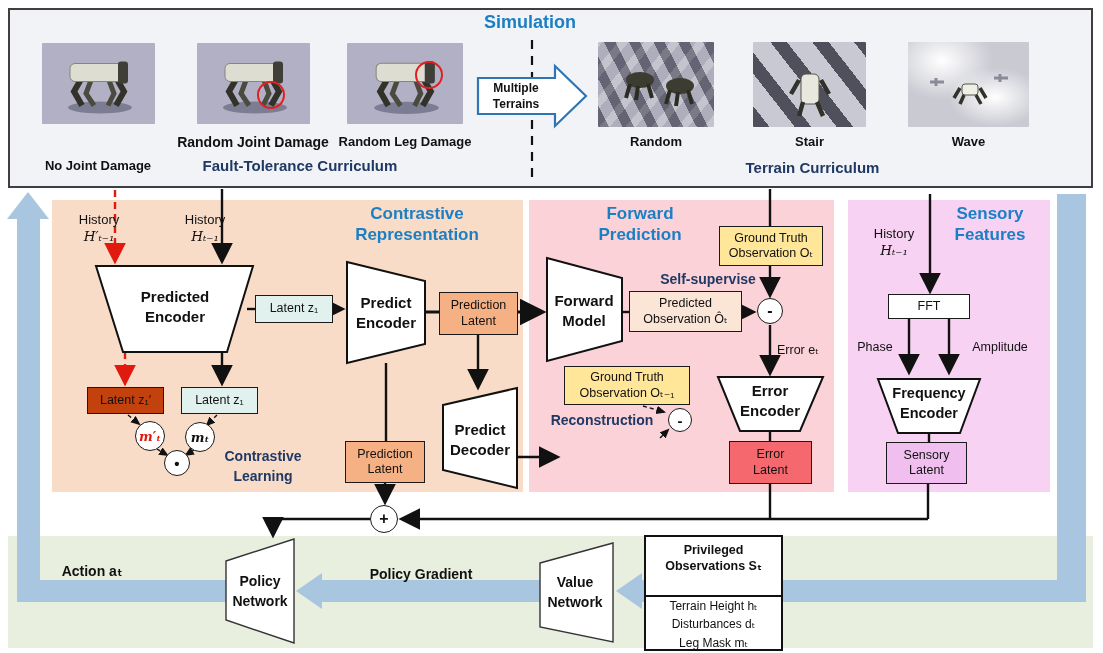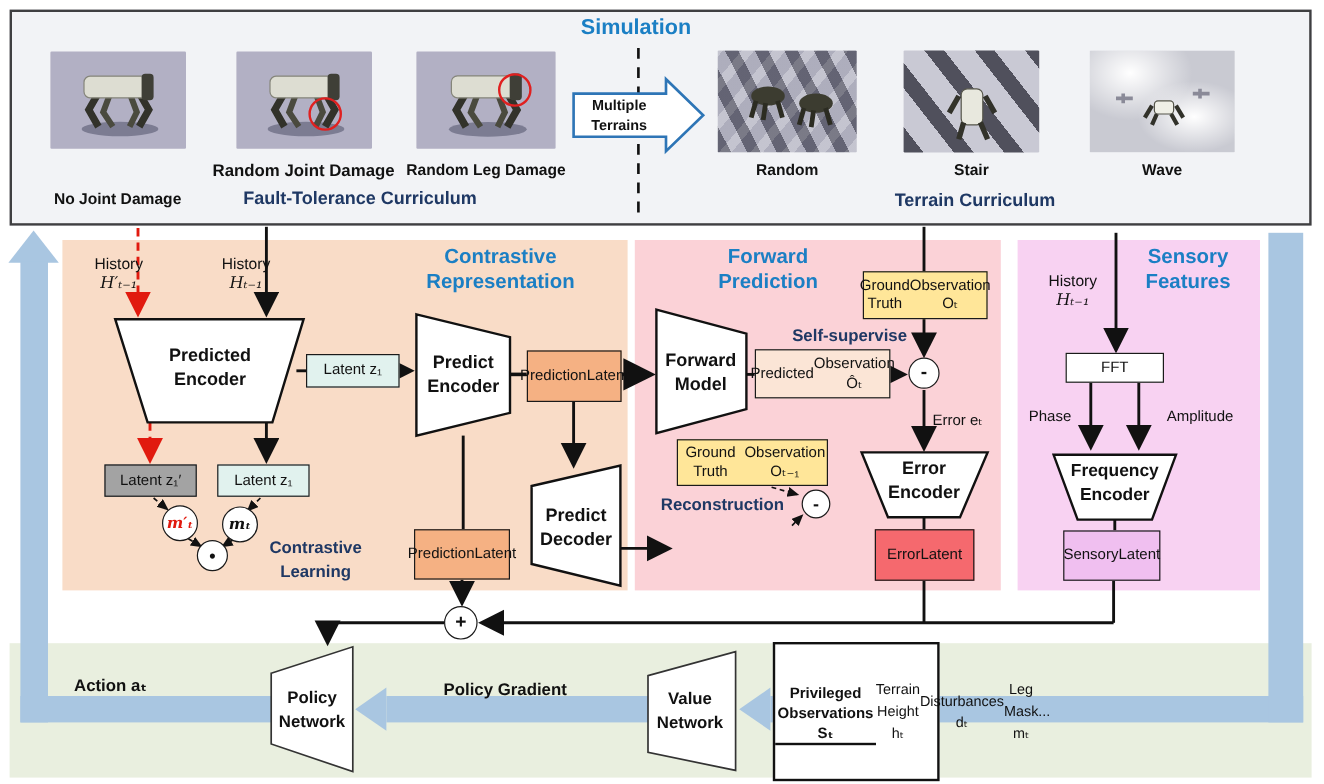--- a/index.html
+++ b/index.html
@@ -1,33 +1,33 @@
 <!DOCTYPE html>
 <html><head>
 <meta charset="utf-8">
 <style>
   html,body{margin:0;padding:0;background:#fff;}
   #page{position:relative;width:1103px;height:653px;background:#ffffff;overflow:hidden;
         font-family:"Liberation Sans","DejaVu Sans",sans-serif;color:#111;}
   .abs{position:absolute;box-sizing:border-box;}.z2{z-index:2}
   .panel{position:absolute;box-sizing:border-box;z-index:1;}
   .bx{position:absolute;box-sizing:border-box;z-index:3;border:1.6px solid #1a1a1a;background:#fff;
-      display:flex;flex-direction:row;align-items:center;justify-content:center;
+      display:flex;flex-direction:column;align-items:center;justify-content:center;
       text-align:center;font-size:12.5px;line-height:1.22;}
   .lbl{position:absolute;box-sizing:border-box;z-index:3;text-align:center;line-height:1.25;}
   .bold{font-weight:bold;}
   .blue{color:#1B7FC4;font-weight:bold;}
   .navy{color:#1F3864;font-weight:bold;}
   .sym{font-family:"DejaVu Serif","DejaVu Sans",serif;font-style:italic;}
   .circ{position:absolute;z-index:3;box-sizing:border-box;border:1.7px solid #1a1a1a;border-radius:50%;
         background:#fff;display:flex;align-items:center;justify-content:center;font-weight:bold;}
   .tile{position:absolute;z-index:3;border-radius:1px;overflow:hidden;}
   .robot-bg{background:#B2B0C4;}
   .ring{position:absolute;border:2.5px solid #E02020;border-radius:50%;z-index:4;}
-  .tbl-head{font-weight:bold;font-size:12.5px;line-height:1.3;padding:5px 2px 0 2px;border-bottom:2px solid #111;width:100%;}
+  .tbl-head{font-weight:bold;font-size:12.5px;line-height:1.3;padding:5px 2px 20px 2px;border-bottom:2px solid #111;width:100%;}
   .tbl-row{font-size:12px;line-height:18.5px;}
 </style>
 </head>
 <body>
 
 <div id="page">
 
   <div class="panel" style="left:8px;top:8px;width:1085px;height:180px;background:#F2F3F6;border:2.5px solid #3F3F41;"></div>
   <div class="panel" style="left:52px;top:200px;width:471px;height:292px;background:#F9DCC7;"></div>
   <div class="panel" style="left:529px;top:200px;width:305px;height:292px;background:#FBD2D7;"></div>
@@ -225,21 +225,21 @@
   <div class="lbl bold" style="left:340px;top:293px;width:92px;font-size:15px;line-height:1.35;">
     <span style="display:block">Predict</span>
     <span style="display:block">Encoder</span>
   </div>
 
   <div class="bx" style="left:439px;top:292px;width:79px;height:43px;background:#F5B183;">
     <span>Prediction</span>
     <span>Latent</span>
   </div>
 
-  <div class="bx" style="left:87px;top:387px;width:77px;height:27px;background:#a3a3a3;">Latent z₁′</div>
+  <div class="bx" style="left:87px;top:387px;width:77px;height:27px;background:#c2410c;">Latent z₁′</div>
   <div class="bx" style="left:181px;top:387px;width:77px;height:27px;background:#E1F2EE;">Latent z₁</div>
 
   <div class="circ sym" style="left:135px;top:421px;width:30px;height:30px;font-size:13px;color:#E11A0F;">m′ₜ</div>
   <div class="circ sym" style="left:185px;top:422px;width:30px;height:30px;font-size:13px;">mₜ</div>
   <div class="circ" style="left:164px;top:450px;width:26px;height:26px;font-size:15px;">•</div>
 
   <div class="lbl navy" style="left:219px;top:447px;width:88px;font-size:14px;line-height:1.4;">
     <span style="display:block">Contrastive</span>
     <span style="display:block">Learning</span>
   </div>

